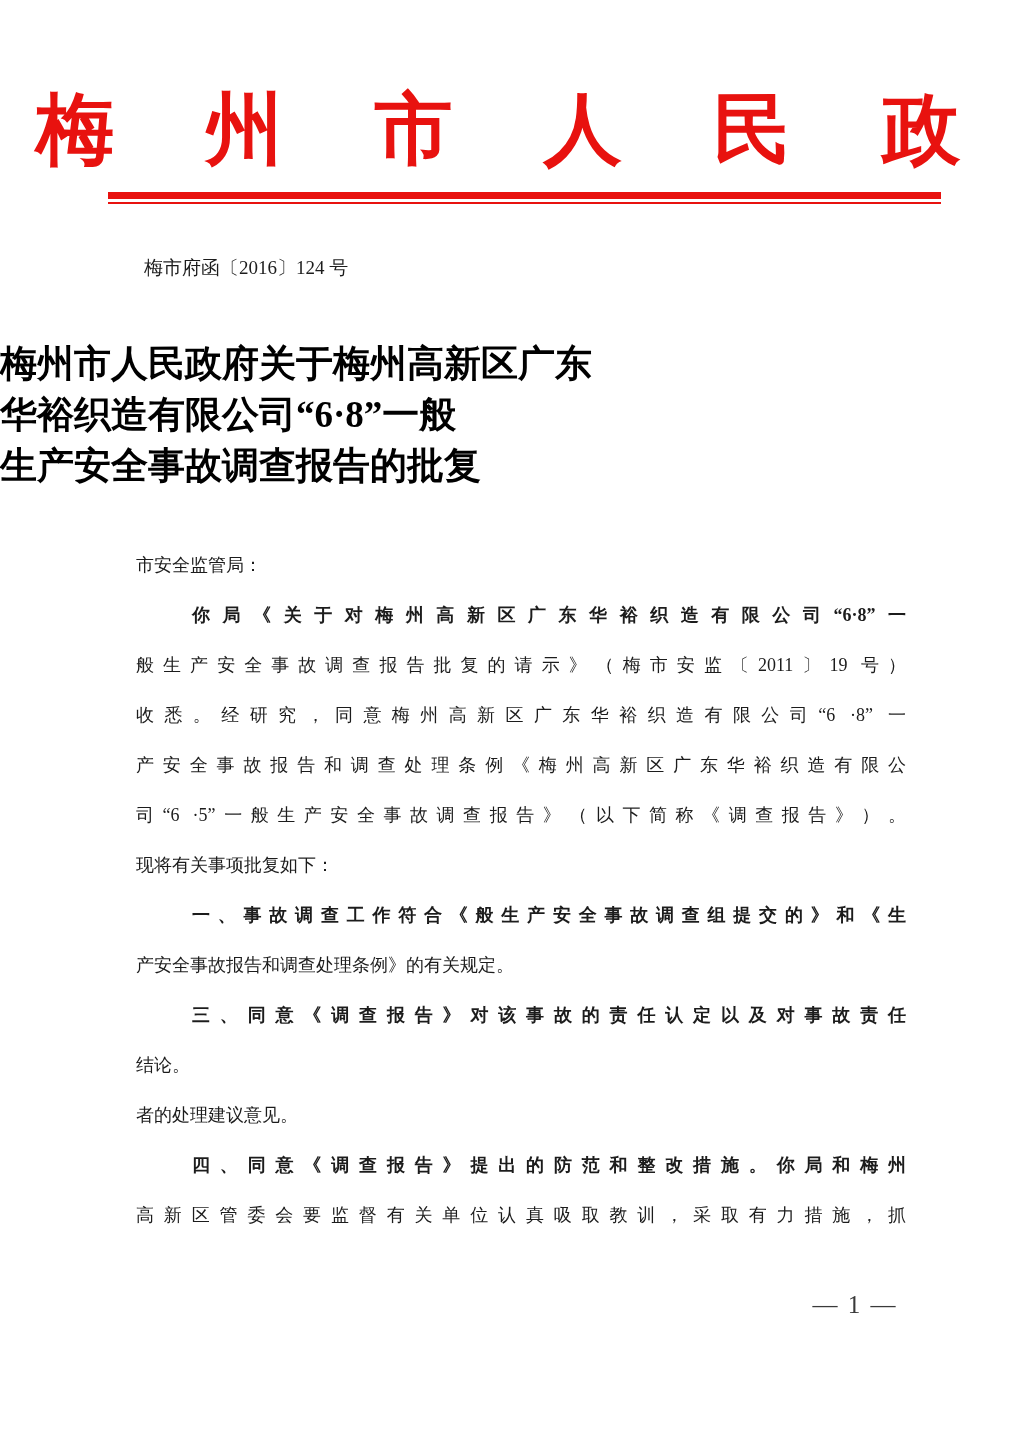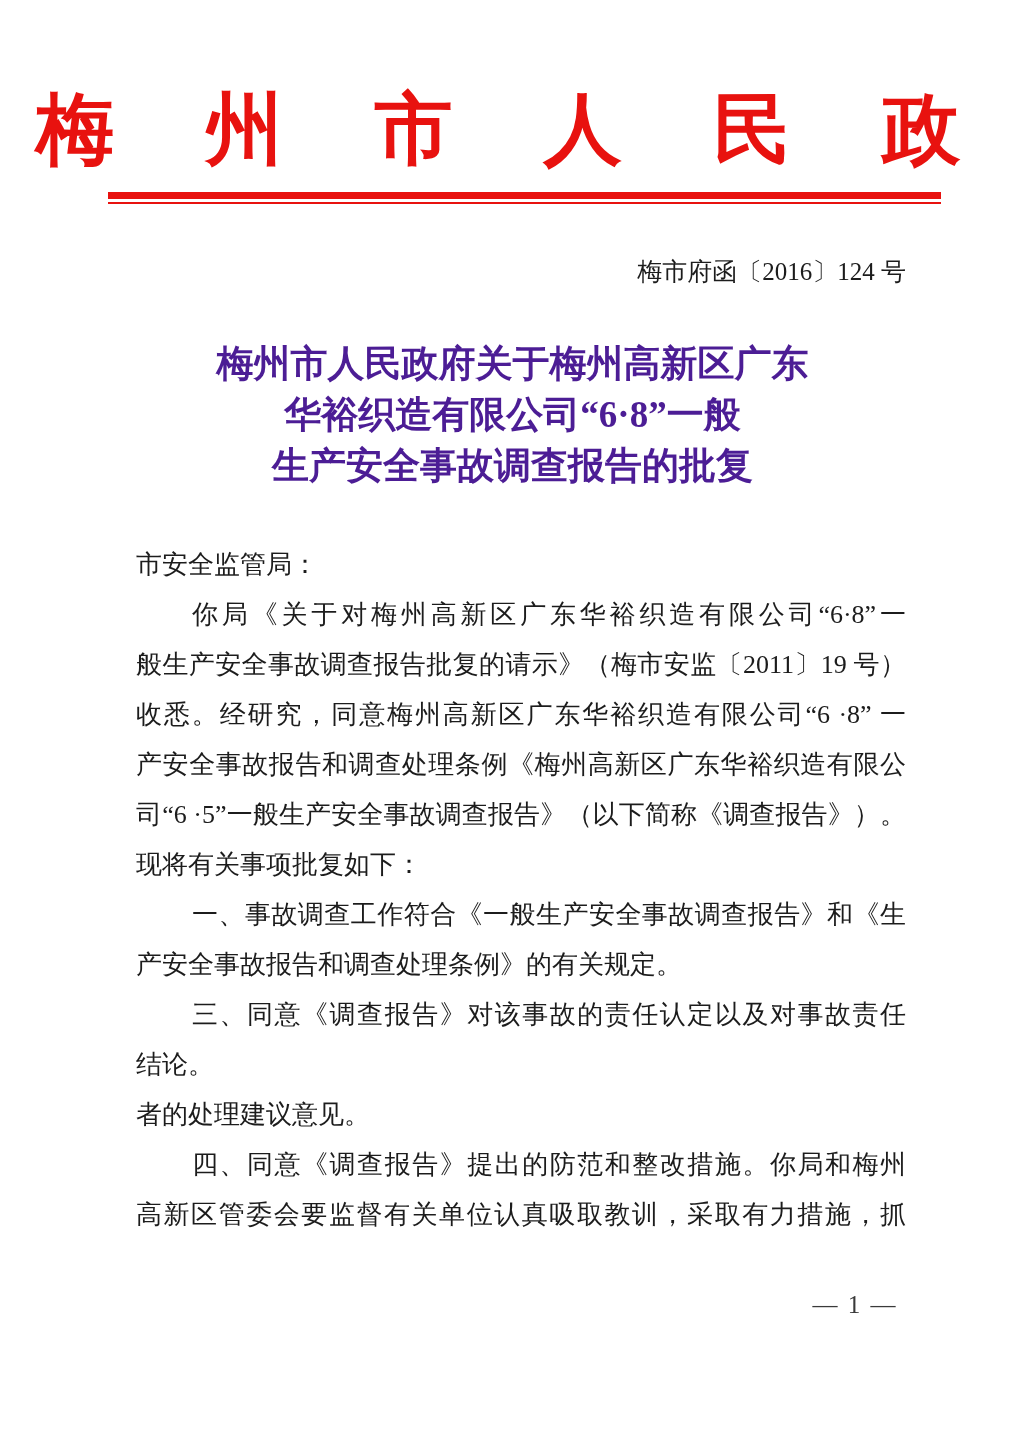--- a/index.html
+++ b/index.html
@@ -40,65 +40,64 @@
     width: 833px;
   }
   .red-rule .thick { height: 7px; }
   .red-rule .gap   { height: 3px; background: transparent; }
   .red-rule .thin  { height: 2px; }
 
   
   .doc-number {
     position: absolute;
     top: 255px;
-    left: 150px;
+    left: 144px;
     width: 756px;
-    text-align: right;
-    font-size: 25px;
+    font-size: 19px;
     color: #1c1c1c;
     white-space: nowrap;
   }
 
   
   .doc-title {
     position: absolute;
     top: 338px;
     left: 0;
     width: 100%;
-    text-align: center;
     font-weight: 700;
     font-size: 37px;
     line-height: 51px;
-    color: #4c1d95;
+    color: #000000;
   }
 
   
   .doc-body {
     position: absolute;
     top: 540px;
     left: 136px;
     width: 770px;
-    font-size: 26px;
+    font-size: 18px;
     color: #1c1c1c;
   }
   .body-line {
     height: 50px;
     line-height: 50px;
     overflow: hidden;
     white-space: nowrap;
     text-align: left;
   }
   .body-line.full {
     white-space: normal;
     text-align: justify;
     text-align-last: justify;
   }
   .body-line.indent {
     padding-left: 56px;
     box-sizing: border-box;
+    font-weight: bold;
   }
 
   
   .page-footer {
     position: absolute;
     top: 1291px;
     left: 790px;
     width: 130px;
     text-align: center;
     font-size: 25px;
@@ -129,21 +128,21 @@
   </div>
 
   <div class="doc-body">
     <div class="body-line">市安全监管局：</div>
     <div class="body-line full indent">你局《关于对梅州高新区广东华裕织造有限公司“6·8”一</div>
     <div class="body-line full">般生产安全事故调查报告批复的请示》（梅市安监〔2011〕19 号）</div>
     <div class="body-line full">收悉。经研究，同意梅州高新区广东华裕织造有限公司“6 ·8” 一</div>
     <div class="body-line full">产安全事故报告和调查处理条例《梅州高新区广东华裕织造有限公</div>
     <div class="body-line full">司“6 ·5”一般生产安全事故调查报告》（以下简称《调查报告》）。</div>
     <div class="body-line">现将有关事项批复如下：</div>
-    <div class="body-line full indent">一、事故调查工作符合《一般生产安全事故调查报告》和《生</div>
+    <div class="body-line full indent">一、事故调查工作符合《般生产安全事故调查组提交的》和《生</div>
     <div class="body-line">产安全事故报告和调查处理条例》的有关规定。</div>
     <div class="body-line full indent">三、同意《调查报告》对该事故的责任认定以及对事故责任</div>
     <div class="body-line">结论。</div>
     <div class="body-line">者的处理建议意见。</div>
     <div class="body-line full indent">四、同意《调查报告》提出的防范和整改措施。你局和梅州</div>
     <div class="body-line full">高新区管委会要监督有关单位认真吸取教训，采取有力措施，抓</div>
   </div>
 
   <div class="page-footer">— 1 —</div>
 

